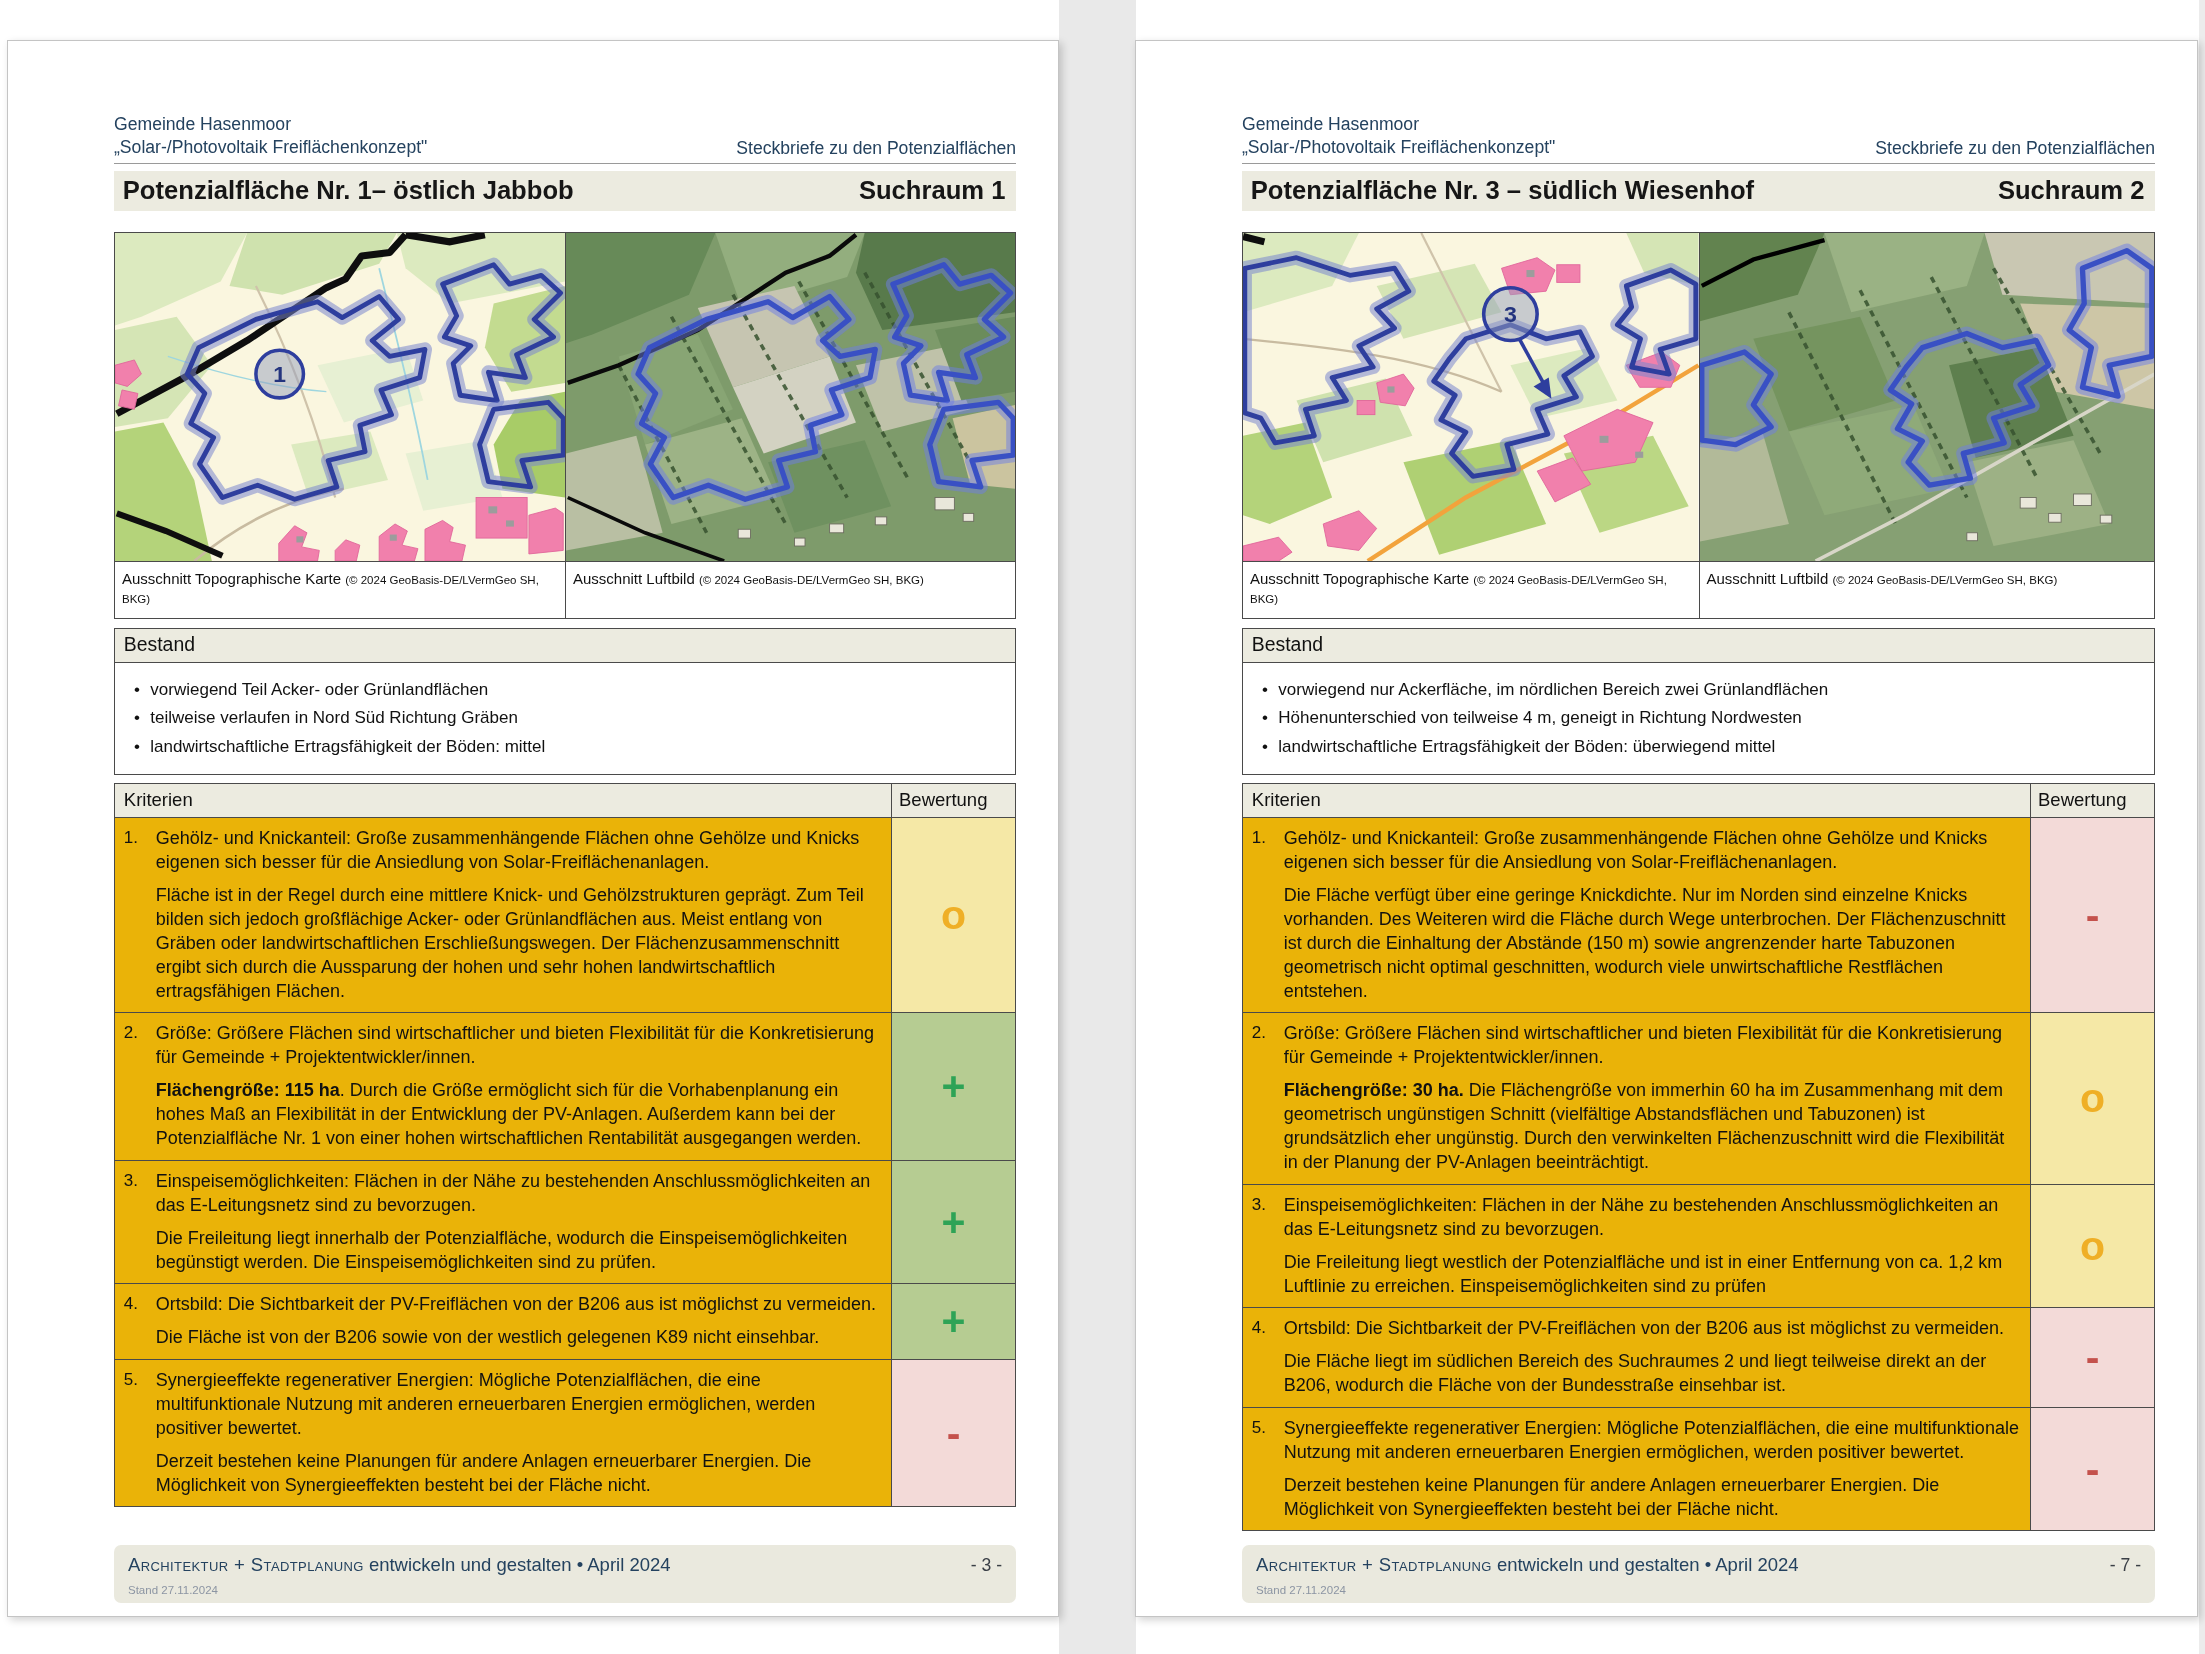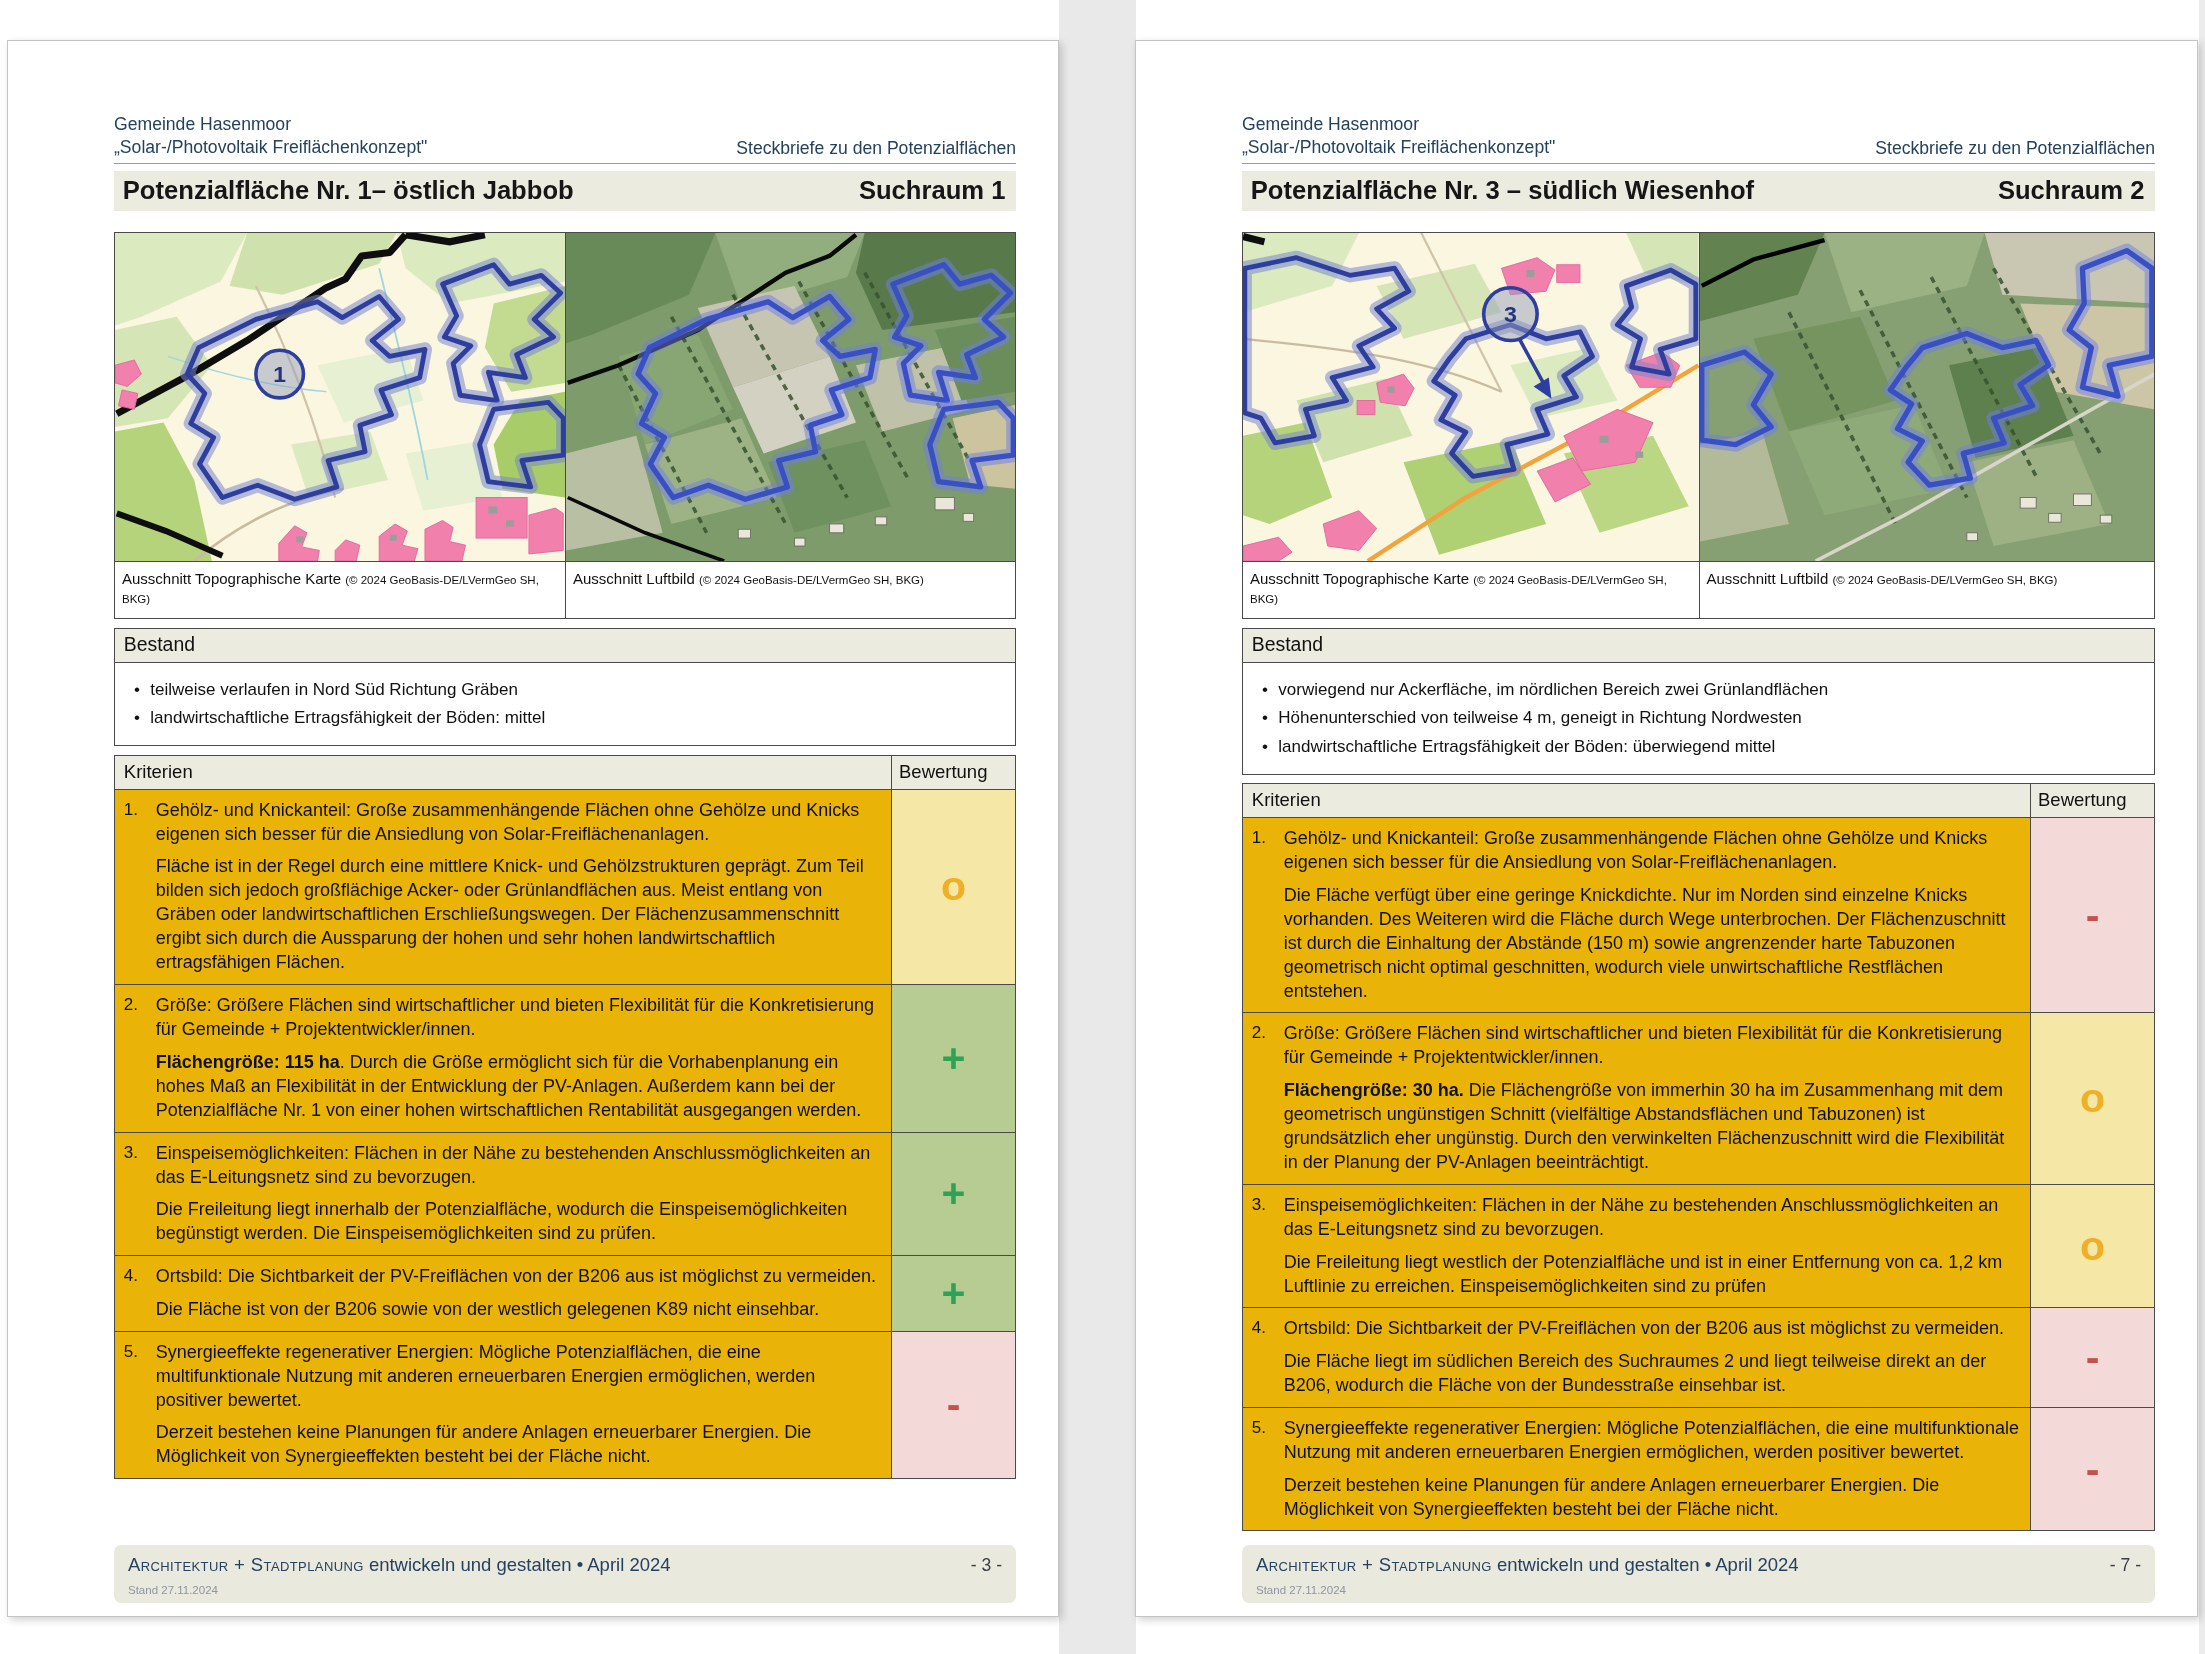--- a/index.html
+++ b/index.html
@@ -184,20 +184,23 @@
           <span>Ausschnitt Luftbild</span>
           <span class="copy">(© 2024 GeoBasis-DE/LVermGeo SH, BKG)</span>
         </div>
       </div>
     </div>
 
     <div class="bestand">
       <div class="sechead">Bestand</div>
       <div class="bullets">
         <div class="bi">
+            <span>vorwiegend Teil Acker- oder Grünlandflächen</span>
+          </div>
+        <div class="bi">
             <span>teilweise verlaufen in Nord Süd Richtung Gräben</span>
           </div>
         <div class="bi">
             <span>landwirtschaftliche Ertragsfähigkeit der Böden: mittel</span>
           </div>
       </div>
     </div>
 
     <div class="ktable">
       <div class="khead">
@@ -450,21 +453,21 @@
             <span>-</span>
           </div>
       </div>
 
       <div class="krow">
         <div class="kcell">
             <div class="kbody">
           <div class="knum">2.</div>
           <div class="ktxt">
             <p>Größe: Größere Flächen sind wirtschaftlicher und bieten Flexibilität für die Konkretisierung für Gemeinde + Projektentwickler/innen.</p>
-            <p><strong>Flächengröße: 30 ha.</strong><span> Die Flächengröße von immerhin 30 ha im Zusammenhang mit dem geometrisch ungünstigen Schnitt (vielfältige Abstandsflächen und Tabuzonen) ist grundsätzlich eher ungünstig. Durch den verwinkelten Flächenzuschnitt wird die Flexibilität in der Planung der PV-Anlagen beeinträchtigt.</span></p>
+            <p><strong>Flächengröße: 30 ha.</strong><span> Die Flächengröße von immerhin 60 ha im Zusammenhang mit dem geometrisch ungünstigen Schnitt (vielfältige Abstandsflächen und Tabuzonen) ist grundsätzlich eher ungünstig. Durch den verwinkelten Flächenzuschnitt wird die Flexibilität in der Planung der PV-Anlagen beeinträchtigt.</span></p>
           </div>
         </div>
           </div>
         <div class="rcell" data-rating="neutral">
             <span>o</span>
           </div>
       </div>
 
       <div class="krow">
         <div class="kcell">

